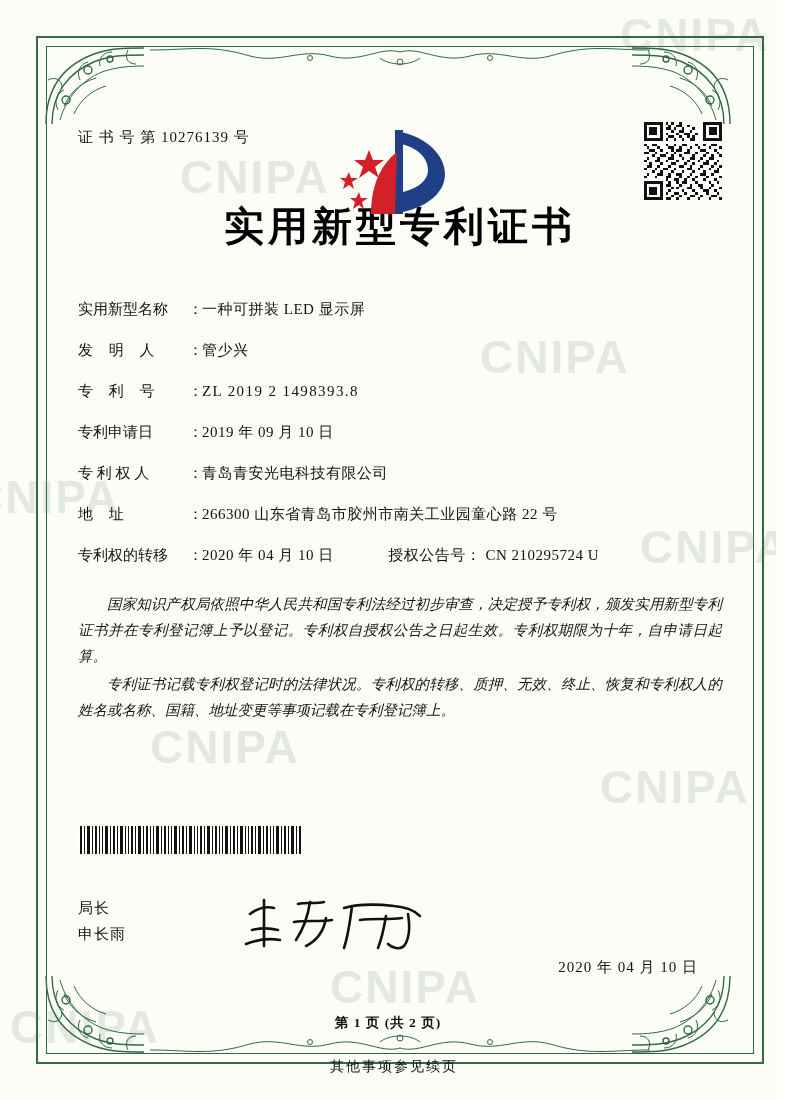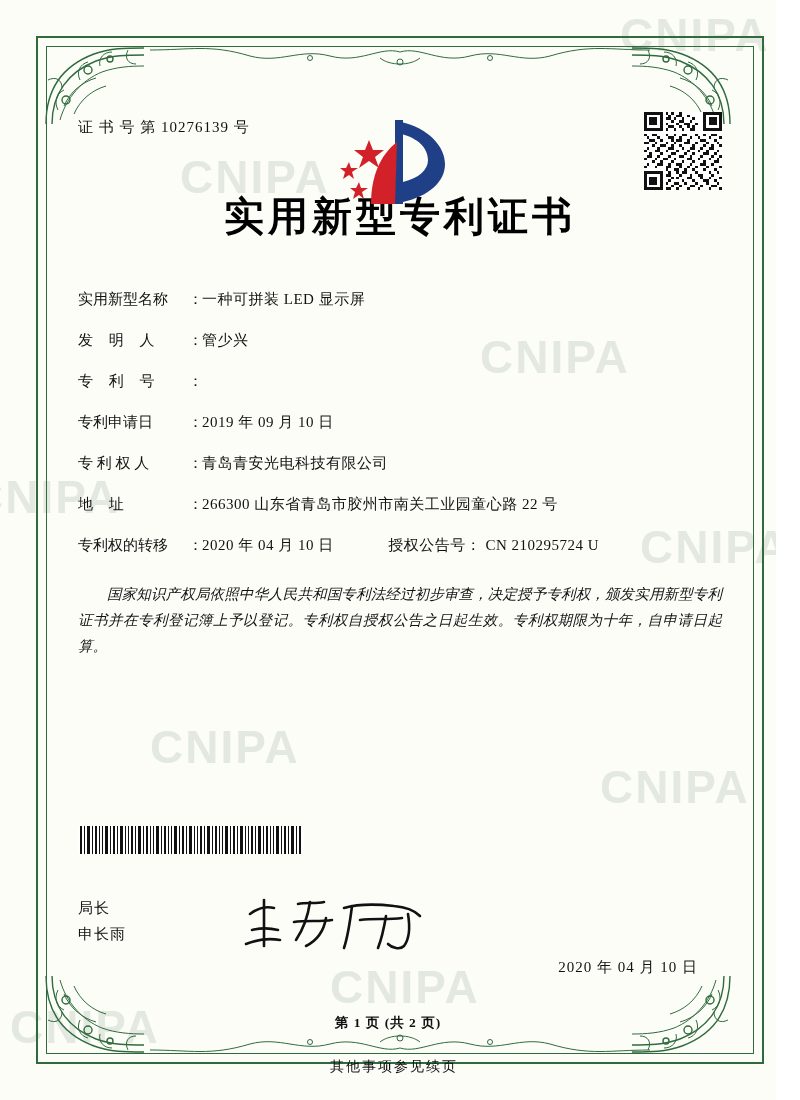--- a/index.html
+++ b/index.html
@@ -76,21 +76,21 @@
     height: 40px;
     pointer-events: none;
   }
   .edge-top { top: 42px; }
   .edge-bottom { bottom: 42px; transform: scaleY(-1); }
 
   
   .content {
     position: absolute;
     left: 78px;
-    top: 90px;
+    top: 100px;
     width: 644px;
   }
 
   .cert-no {
     font-size: 15px;
     color: #111;
     letter-spacing: 1px;
     margin-top: 28px;
   }
 
@@ -548,20 +548,21 @@
 
       <div class="field-row">
         <div class="field-label spaced">发 明 人</div>
         <div class="field-colon">：</div>
         <div class="field-value">管少兴</div>
       </div>
 
       <div class="field-row">
         <div class="field-label spaced">专 利 号</div>
         <div class="field-colon">：</div>
+        <div class="field-value wide">ZL 2019 2 1498393.8</div>
       </div>
 
       <div class="field-row">
         <div class="field-label">专利申请日</div>
         <div class="field-colon">：</div>
         <div class="field-value">2019 年 09 月 10 日</div>
       </div>
 
       <div class="field-row">
         <div class="field-label">专 利 权 人</div>
@@ -583,20 +584,21 @@
           <span class="inline-sep"></span>
           <span>授权公告号</span><span>：</span>
           <span>CN 210295724 U</span>
         </div>
       </div>
 
     </div>
 
     <div class="paragraphs">
       <p>国家知识产权局依照中华人民共和国专利法经过初步审查，决定授予专利权，颁发实用新型专利证书并在专利登记簿上予以登记。专利权自授权公告之日起生效。专利权期限为十年，自申请日起算。</p>
+      <p>专利证书记载专利权登记时的法律状况。专利权的转移、质押、无效、终止、恢复和专利权人的姓名或名称、国籍、地址变更等事项记载在专利登记簿上。</p>
     </div>
 
   </div>
 
   <svg class="barcode" viewBox="0 0 226 28" shape-rendering="crispEdges">
     <rect width="226" height="28" fill="#ffffff"></rect>
     <g fill="#111111">
       <rect x="2" y="0" width="2" height="28"></rect>
         <rect x="6" y="0" width="1" height="28"></rect>
       <rect x="9" y="0" width="3" height="28"></rect>

